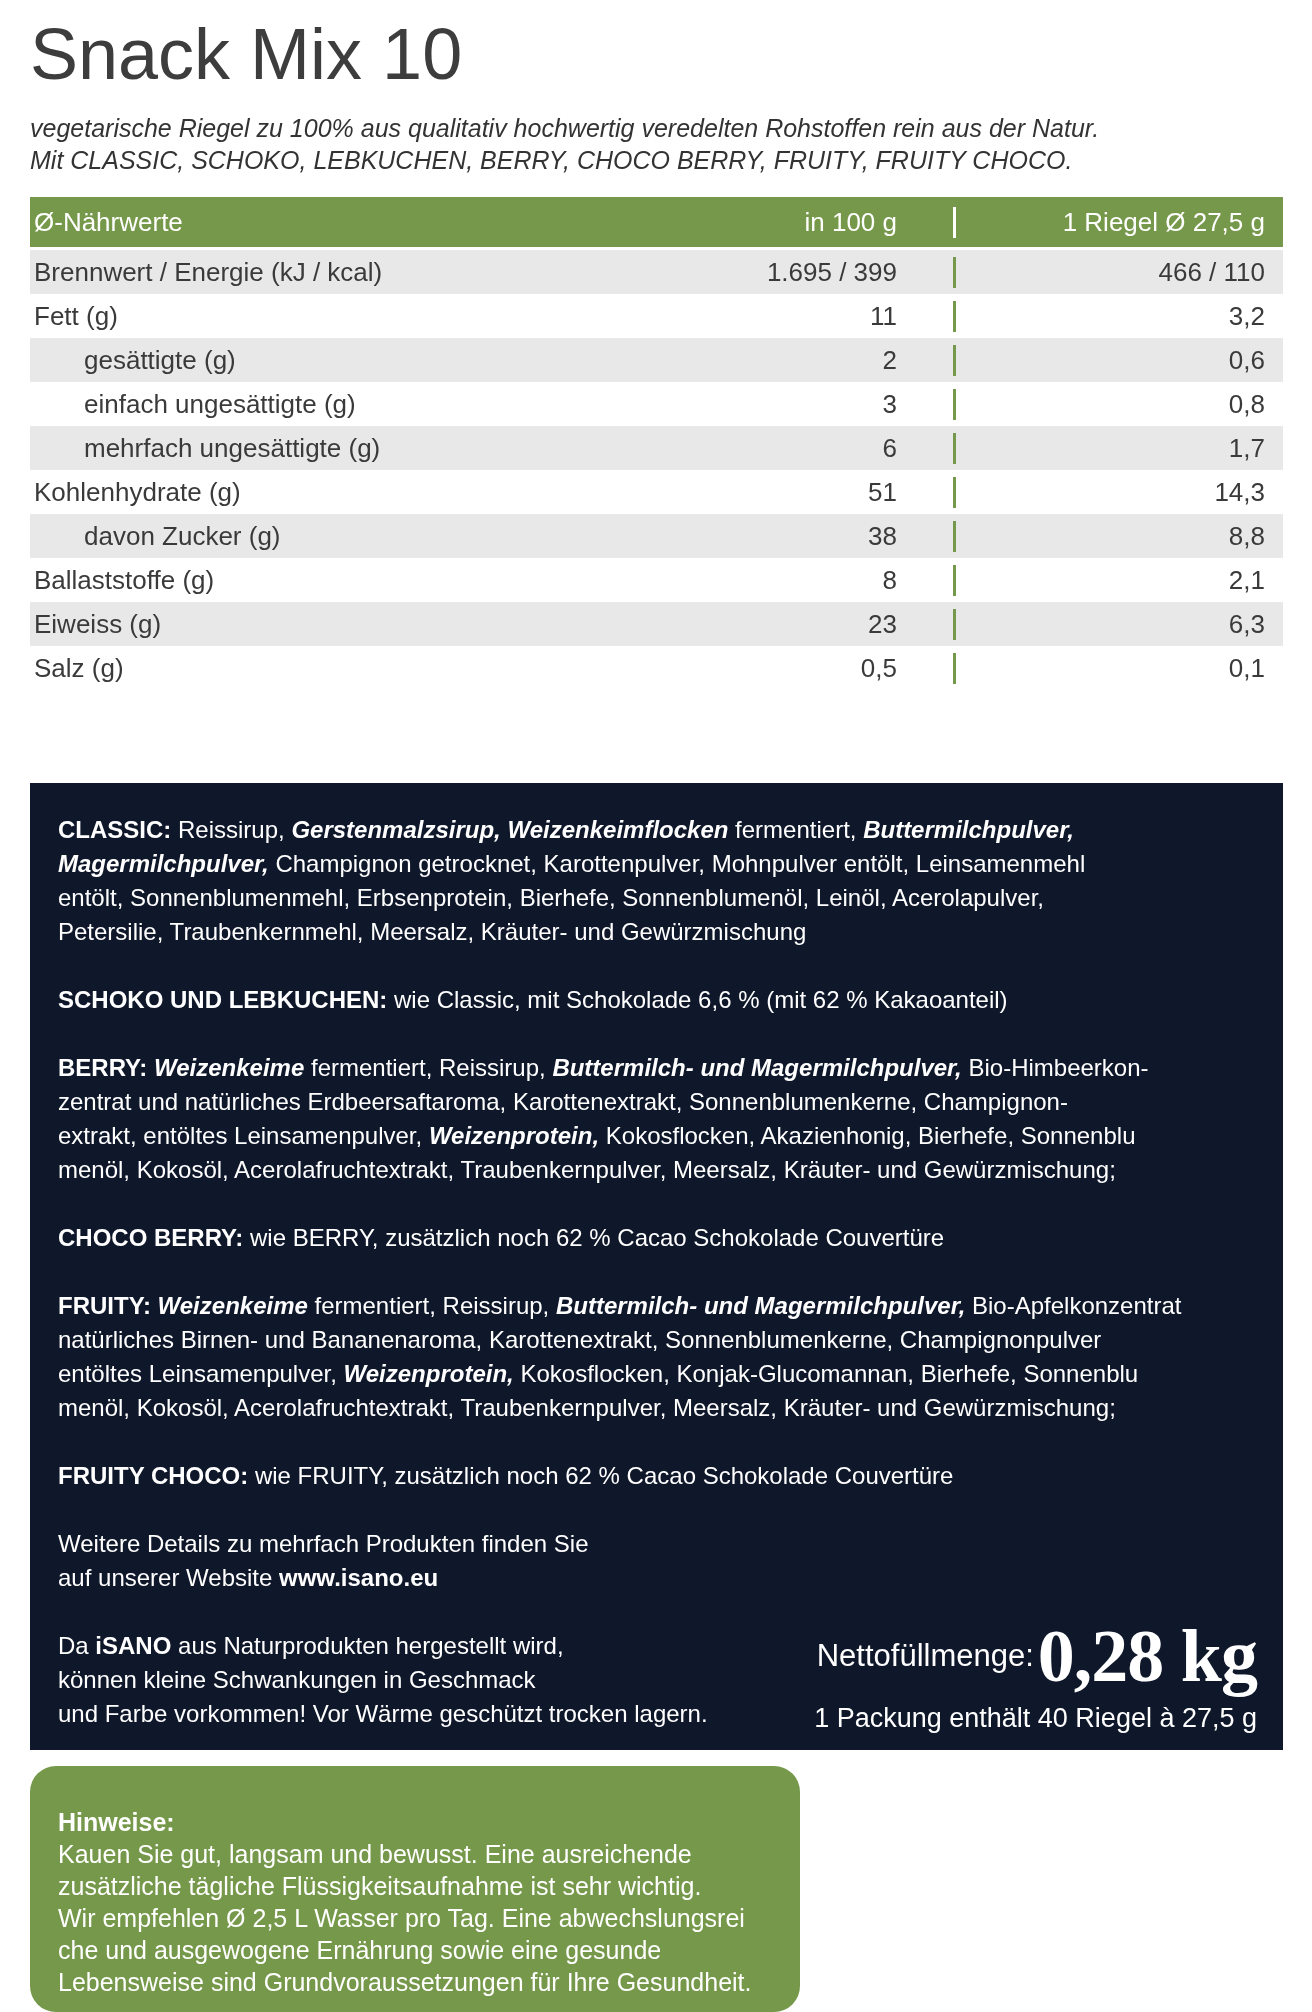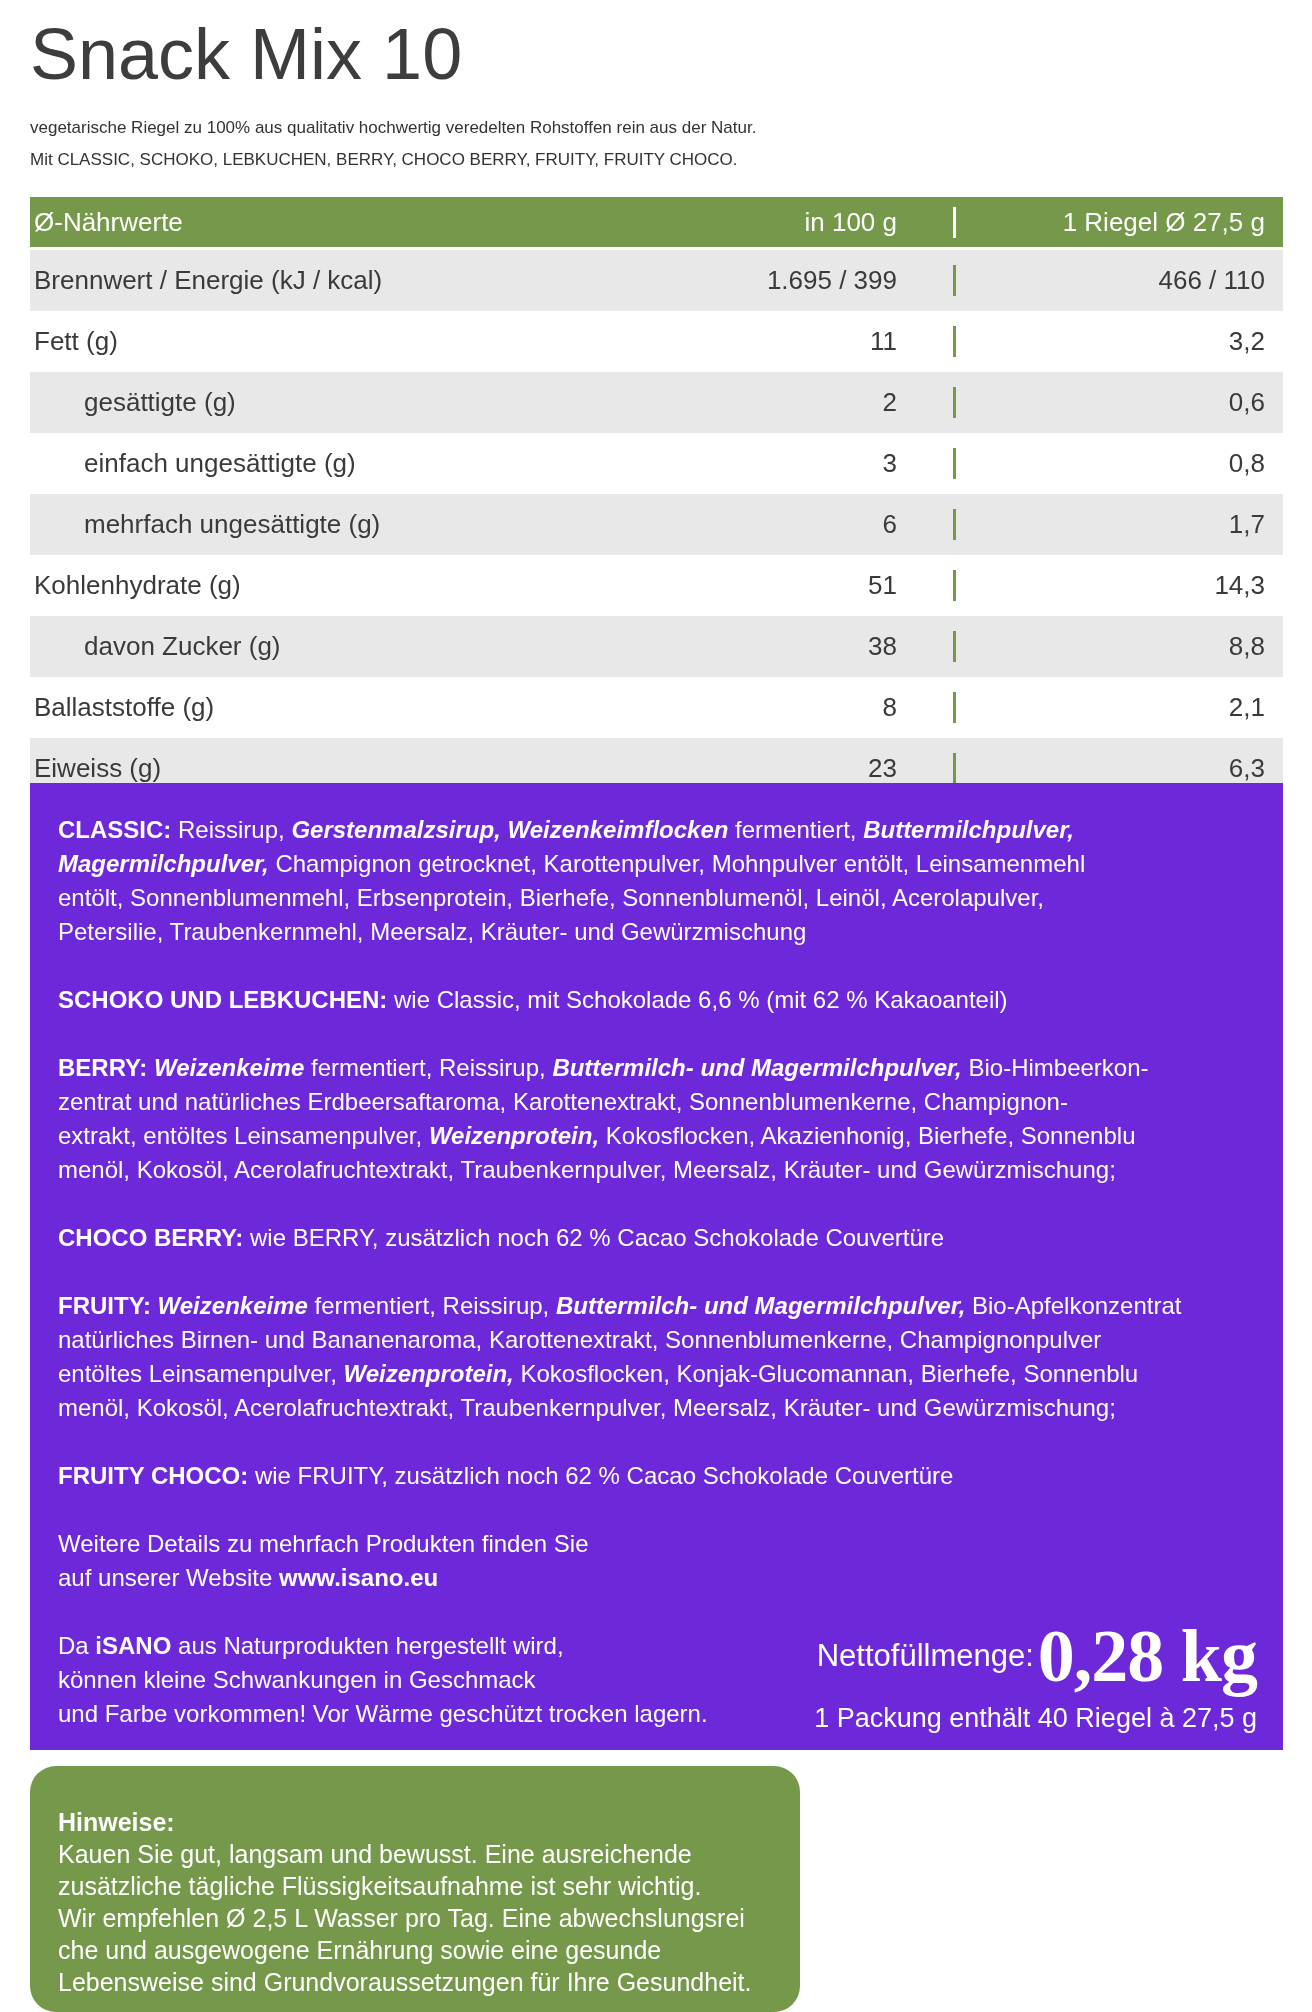--- a/index.html
+++ b/index.html
@@ -13,40 +13,40 @@
   .page { position:absolute; inset:0; }
 
   
   .title {
     position:absolute; left:30px; top:18px;
     font-size:72px; font-weight:300; color:#3d3d3d;
     margin:0; line-height:1; letter-spacing:0;
   }
   .subtitle {
     position:absolute; left:30px; top:112px;
-    font-size:17px; line-height:32px; color:#333333;
-    margin:0; white-space:pre-line;
+    font-size:25px; line-height:32px; color:#333333;
+    margin:0; white-space:pre-line;font-style:italic;
   }
 
   
   .ntable { position:absolute; left:30px; top:197px; width:1253px; }
-  .nrow { display:flex; align-items:center; height:61px; font-size:26px; color:#3a3a3a; }
+  .nrow { display:flex; align-items:center; height:44px; font-size:26px; color:#3a3a3a; }
   .nrow.head { height:50px; background:#76984a; color:#ffffff; margin-bottom:3px; }
   .cell { box-sizing:border-box; }
   .cell.label { flex:1; padding-left:4px; text-align:left; }
   .nrow.indent .cell.label { padding-left:54px; }
   .cell.v1 { width:200px; text-align:right; padding-right:16px; }
   .cell.v2 { width:330px; border-left:3px solid #76984a; text-align:right; padding-right:18px;margin-left:40px; }
   .nrow.head .cell.v2 { border-left-color:#ffffff; }
   .nrow.shaded { background:#e8e8e8; }
 
   
   .greenpanel {
     position:absolute; left:30px; top:783px; width:1253px; height:967px;
-    background:#6d28d9; box-sizing:border-box;
+    background:#0f172a; box-sizing:border-box;
     padding:30px 28px 0 28px; overflow:hidden;
   }
   .ing {
     margin:0 0 34px 0; font-size:24px; line-height:34px;
     color:#ffffff; white-space:pre-line;
   }
   .ing:last-of-type { margin-bottom:0; }
   .seg-b { font-weight:bold; }
   .seg-bi { font-weight:bold; font-style:italic; }
 

